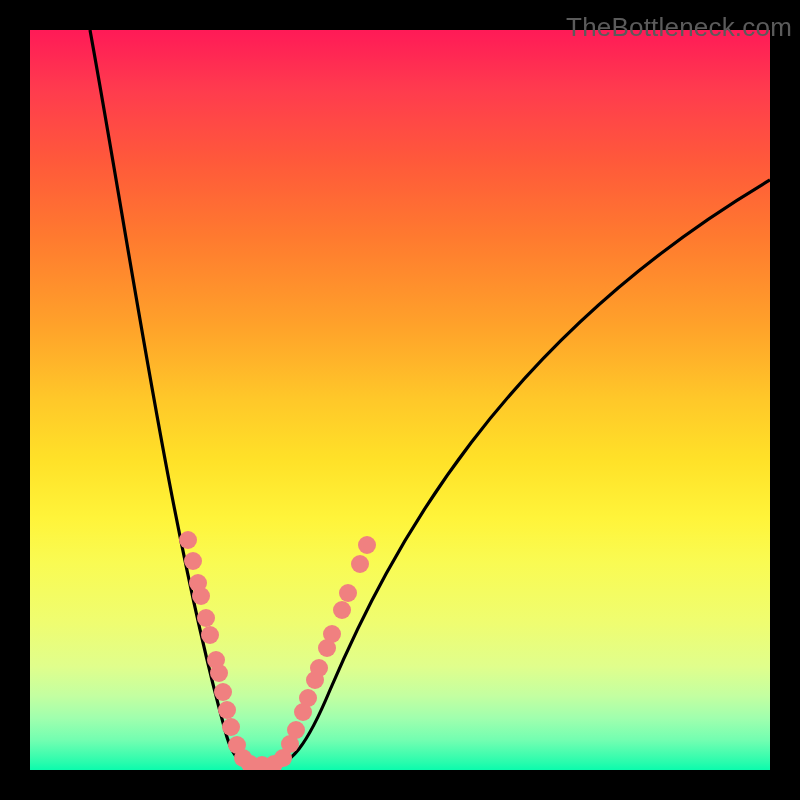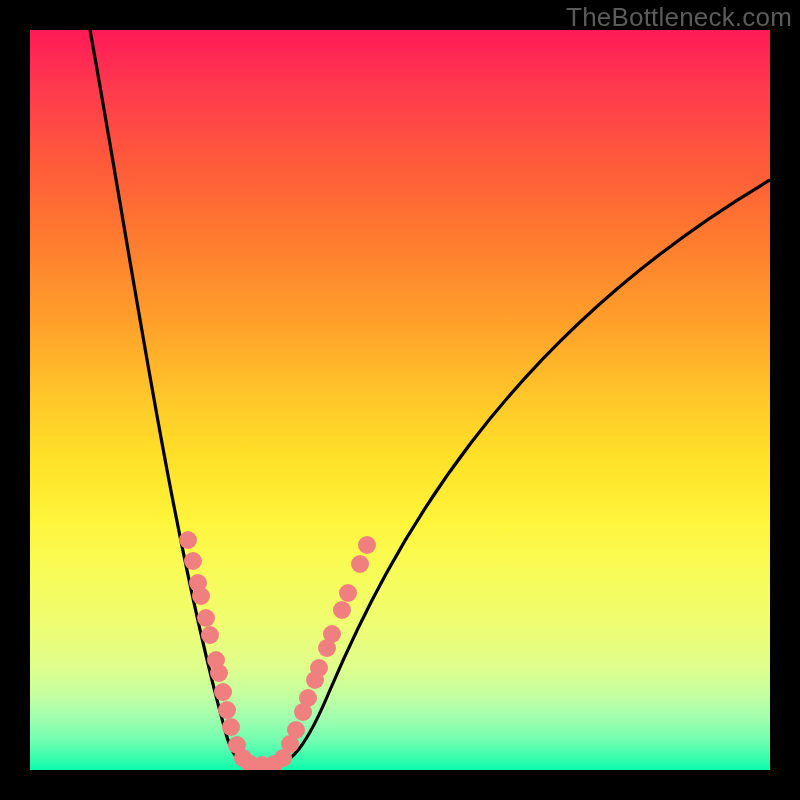--- a/index.html
+++ b/index.html
@@ -39,21 +39,21 @@
       #c3ffa1 90%,
       #a0ffae 93%,
       #72feb1 96%,
       #28fcad 99%,
       #0bfbad 100%
     );
     overflow: hidden;
   }
   .watermark {
     position: absolute;
-    top: 2px;
+    top: 12px;
     right: 8px;
     font-size: 26px;
     font-weight: 400;
     color: #5b5b5b;
     letter-spacing: 0.2px;
     z-index: 10;
   }
   svg.curve {
     position: absolute;
     left: 0;

